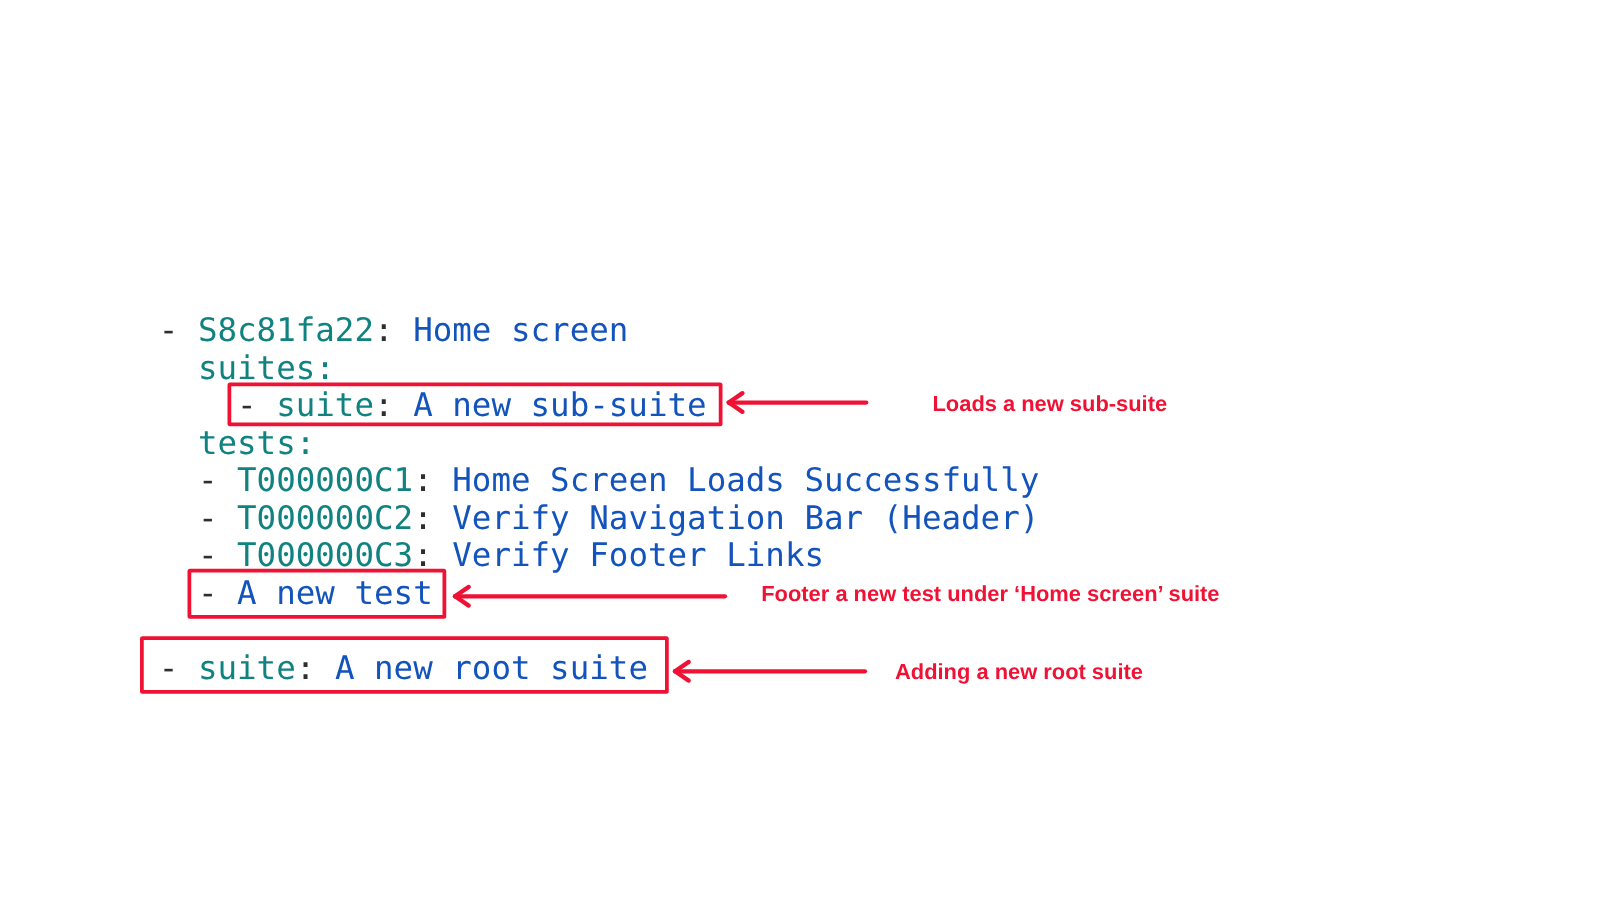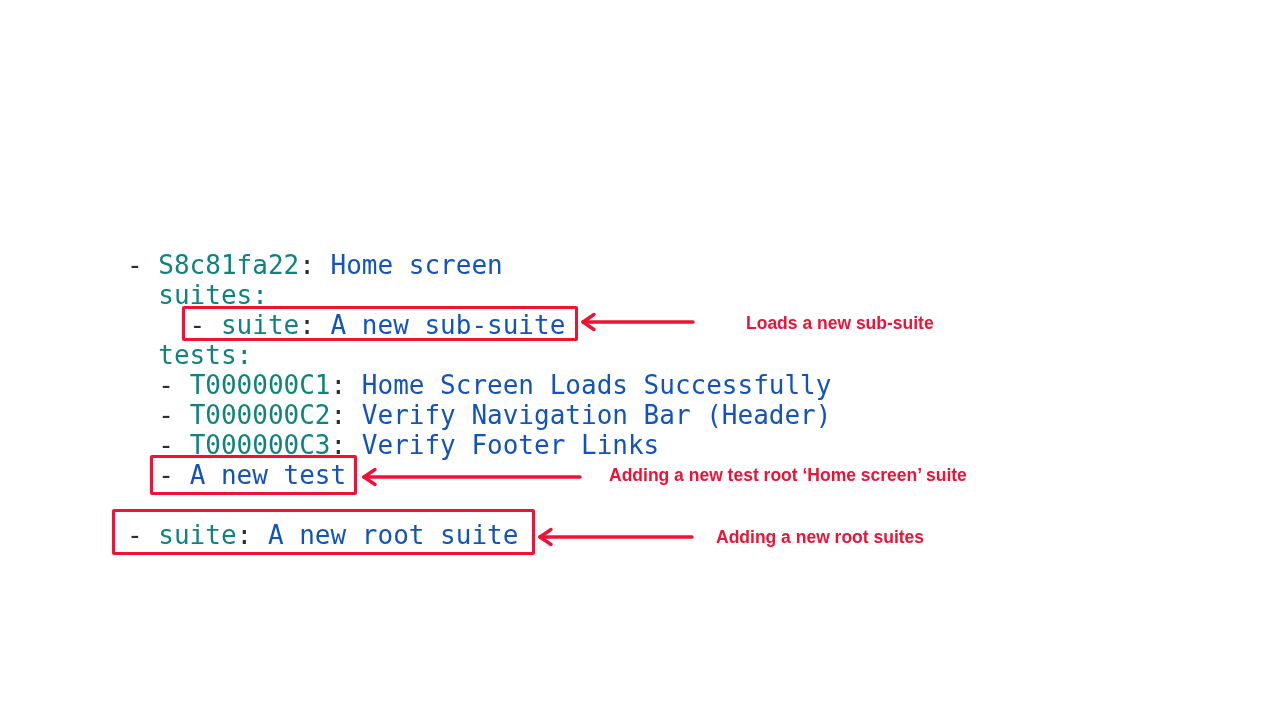--- a/index.html
+++ b/index.html
@@ -91,16 +91,16 @@
     <line x1="4" y1="11" x2="15" y2="18.5"></line>
   </svg>
 
   <svg class="arrow a3" width="160" height="22" viewBox="0 0 160 22">
     <line x1="4" y1="11" x2="156" y2="11"></line>
     <line x1="4" y1="11" x2="15" y2="3.5"></line>
     <line x1="4" y1="11" x2="15" y2="18.5"></line>
   </svg>
 
   <div class="annotation-label l1">Loads a new sub-suite</div>
-  <div class="annotation-label l2">Adding a new test root ‘Home screen’ suite</div>
-  <div class="annotation-label l3">Adding a new root suites</div>
+  <div class="annotation-label l2">Footer a new test under ‘Home screen’ suite</div>
+  <div class="annotation-label l3">Adding a new root suite</div>
 
 </div>
 
 </body></html>

